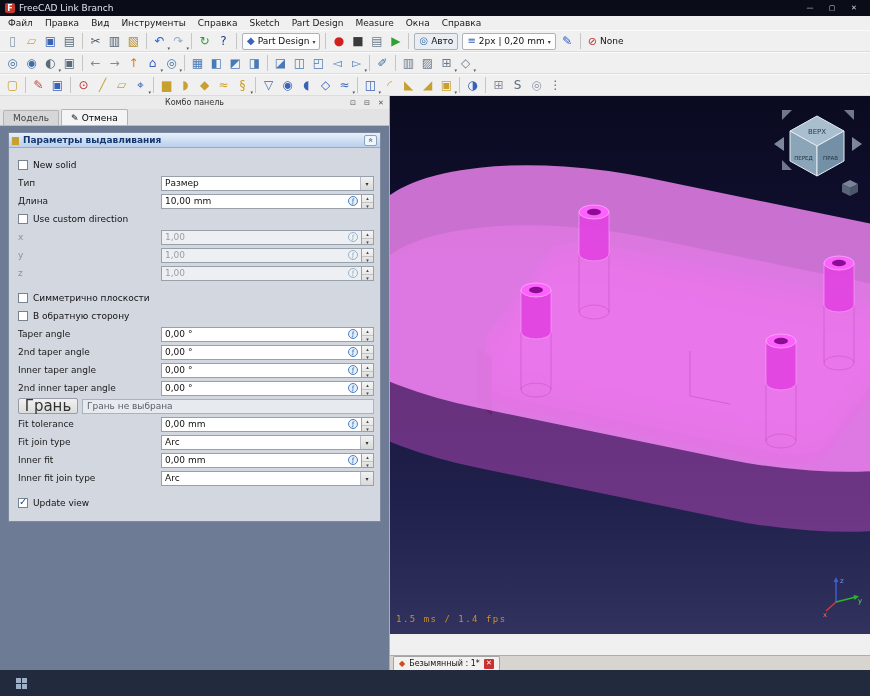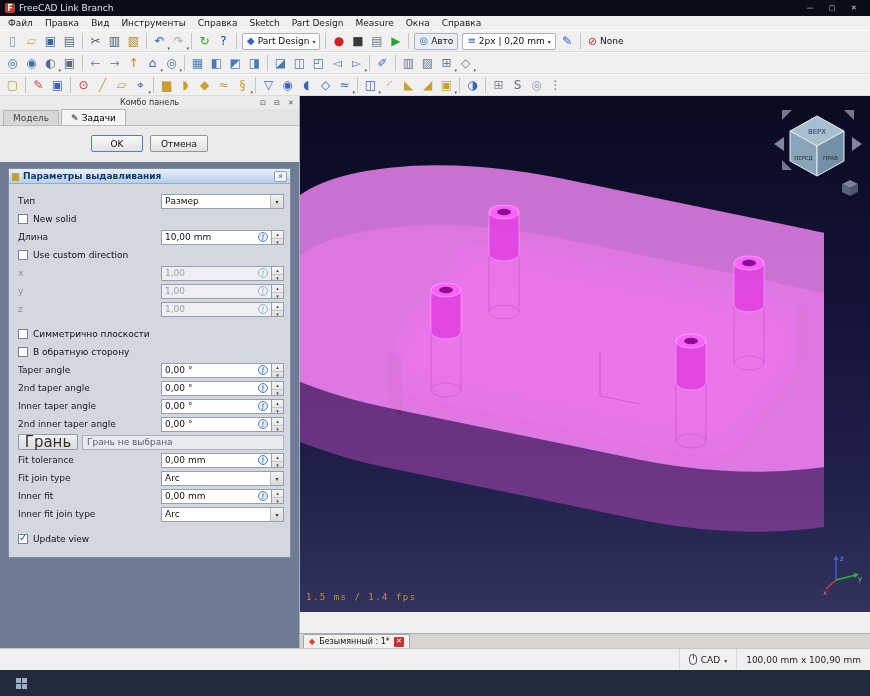--- a/index.html
+++ b/index.html
@@ -29,21 +29,21 @@
   .tb-combo .ar::after { content:"▾"; font-size:6px; color:#444; }
   .tb-toggle { background:#e9eef5; }
   .tb-text { display:flex; align-items:center; gap:3px; padding:0 4px; flex:none; }
   .tb-text .g { font-size:11px; line-height:1; }
   .tb-text .cl { font-size:9px; }
 
   
   .main { flex:1; min-height:0; display:flex; }
 
   
-  .left-panel { width:300px; flex:none; display:flex; flex-direction:column; background:#15803d; border-right:1px solid #a8aeb8; }
+  .left-panel { width:390px; flex:none; display:flex; flex-direction:column; background:#15803d; border-right:1px solid #a8aeb8; }
   .panel-titlebar { height:13px; flex:none; display:flex; align-items:center; justify-content:center; font-size:8px; color:#333; position:relative; background:#ebebeb; }
   .panel-controls { position:absolute; right:3px; top:0; height:13px; display:flex; gap:4px; align-items:center; }
   .panel-controls .pbtn { font-size:7px; color:#555; width:10px; text-align:center; }
   .panel-tabs { height:17px; flex:none; background:#e3e3e3; display:flex; align-items:flex-end; padding-left:3px; border-bottom:1px solid #bcbcbc; }
   .tab { height:15px; display:flex; align-items:center; gap:3px; padding:0 9px; font-size:9px; color:#444; background:#d7d7d7; border:1px solid #b4b4b4; border-bottom:none; border-radius:2px 2px 0 0; margin-right:2px; }
   .tab .g { font-size:9px; }
   .tab .g:empty { display:none; }
   .tab.active { background:#f4f4f4; color:#000; height:16px; }
   .panel-body { flex:1; min-height:0; display:flex; flex-direction:column; }
   .btn-row { flex:none; background:#ebebeb; display:flex; justify-content:center; gap:7px; padding:9px 0 10px; }
@@ -399,47 +399,43 @@
             <span class="pbtn">✕</span>
           </div>
       </div>
       <div class="panel-tabs">
 
       <div class="tab">
             <span>Модель</span>
           </div>
           <div class="tab active">
             <span class="g">✎</span>
-            <span>Задачи</span>
+            <span>Отмена</span>
           </div>
         </div>
       <div class="panel-body">
-        <div class="btn-row">
-          <div class="btn default">OK</div>
-          <div class="btn">Отмена</div>
-        </div>
         <div class="task-area">
           <div class="task-box">
             <div class="task-header">
               <span class="g" style="color:#c8a030">▆</span>
               <span class="task-title">Параметры выдавливания</span>
               <span class="collapse-btn"></span>
             </div>
             <div class="form">
 
-            <div class="row">
+            <div class="row check">
+                  <span class="cb"></span>
+                  <span class="cl">New solid</span>
+                </div>
+                <div class="row">
                   <span class="lbl">Тип</span>
                   <div class="select">
                     <span class="val">Размер</span>
                     <span class="ab"></span>
                   </div>
-                </div>
-                <div class="row check">
-                  <span class="cb"></span>
-                  <span class="cl">New solid</span>
                 </div>
                 <div class="row">
                   <span class="lbl">Длина</span>
                   <div class="input">
                     <span class="val">10,00 mm</span>
                     <span class="expr"></span>
                   </div>
                   <div class="spin"></div>
                 </div>
                 <div class="row check">
@@ -648,32 +644,20 @@
       <div class="doc-tabs">
         <div class="doc-tab">
           <span class="g" style="color:#cf4a1f">◆</span>
           <span>Безымянный : 1*</span>
           <span class="dtclose">✕</span>
         </div>
       </div>
     </div>
   </div>
 
-  <div class="statusbar">
-    <div class="sb-right">
-      <div class="sb-cell">
-        <span class="mouse-icon"></span>
-        <span>CAD</span>
-        <span class="sb-dd"></span>
-      </div>
-      <div class="sb-cell">
-        <span>100,00 mm x 100,90 mm</span>
-      </div>
-    </div>
-  </div>
 
   <div class="taskbar">
     <div class="start-button">
       <span class="winlogo">
           <span></span>
           <span></span>
           <span></span>
           <span></span>
         </span>
     </div>

